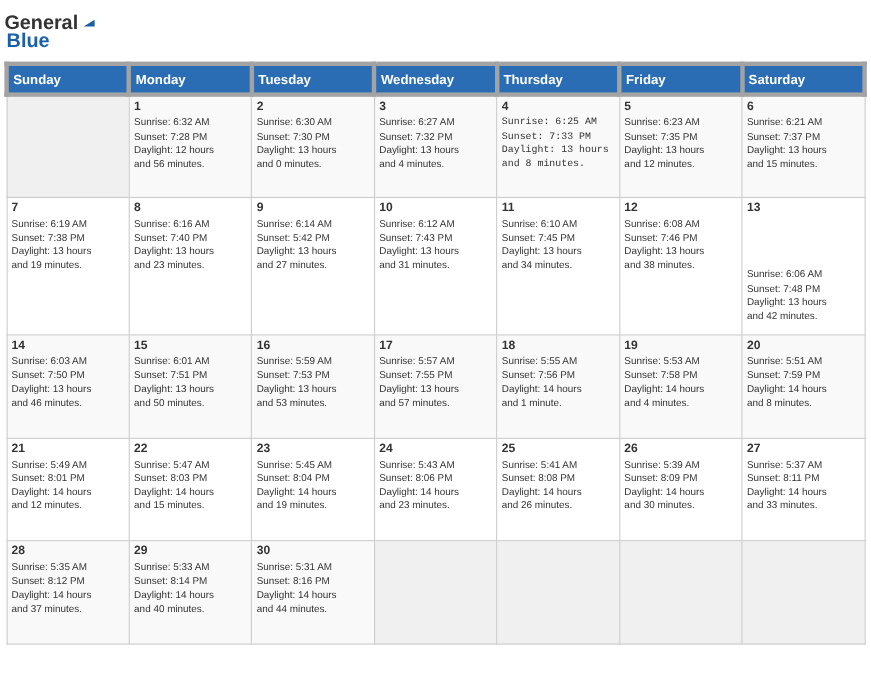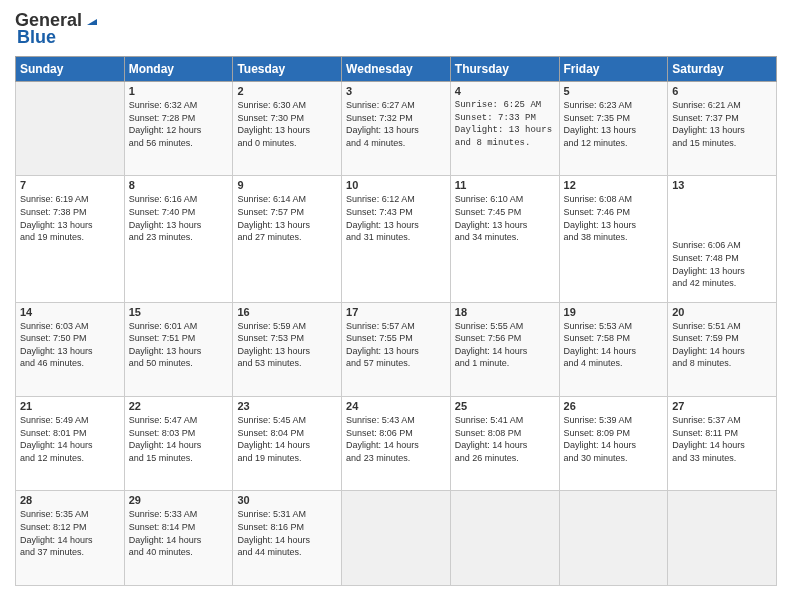--- a/index.html
+++ b/index.html
@@ -6,21 +6,21 @@
     body {
       font-family: Arial, sans-serif;
       background: #fff;
       width: 792px;
       height: 612px;
       overflow: hidden;
     }
     .page {
       width: 792px;
       height: 596px;
-      padding: 10px 15px;
+      padding: 10px 4px;
       display: flex;
       flex-direction: column;
     }
     .header {
       display: flex;
       justify-content: space-between;
       align-items: flex-start;
       margin-bottom: 8px;
     }
     .logo {
@@ -47,21 +47,21 @@
       border-collapse: collapse;
       flex: 1;
       table-layout: fixed;
     }
     .calendar thead tr th {
       background-color: #2a6db5;
       color: #fff;
       font-size: 12px;
       font-weight: bold;
       padding: 5px 4px;
-      border: 1px solid #a3a3a3;
+      border: 4px solid #a3a3a3;
       text-align: left;
     }
     .calendar tbody tr td {
       border: 1px solid #ccc;
       vertical-align: top;
       padding: 3px 4px;
       font-size: 9.5px;
       color: #333;
       background: #fff;
       height: 88px;
@@ -171,21 +171,21 @@
           <td>
             <span class="day-num">8</span>
             <div class="day-info" style="white-space: pre-line;">Sunrise: 6:16 AM
 Sunset: 7:40 PM
 Daylight: 13 hours
 and 23 minutes.</div>
           </td>
           <td>
             <span class="day-num">9</span>
             <div class="day-info" style="white-space: pre-line;">Sunrise: 6:14 AM
-Sunset: 7:57 PM
+Sunset: 5:42 PM
 Daylight: 13 hours
 and 27 minutes.</div>
           </td>
           <td>
             <span class="day-num">10</span>
             <div class="day-info" style="white-space: pre-line;">Sunrise: 6:12 AM
 Sunset: 7:43 PM
 Daylight: 13 hours
 and 31 minutes.</div>
           </td>

